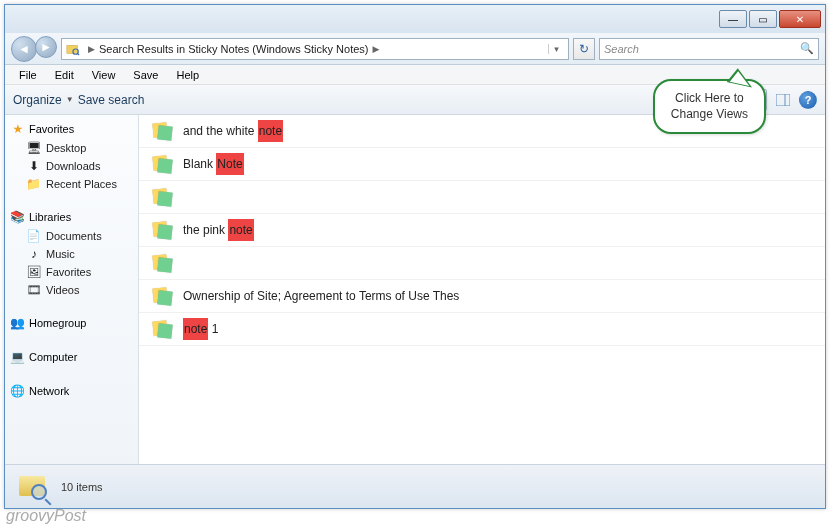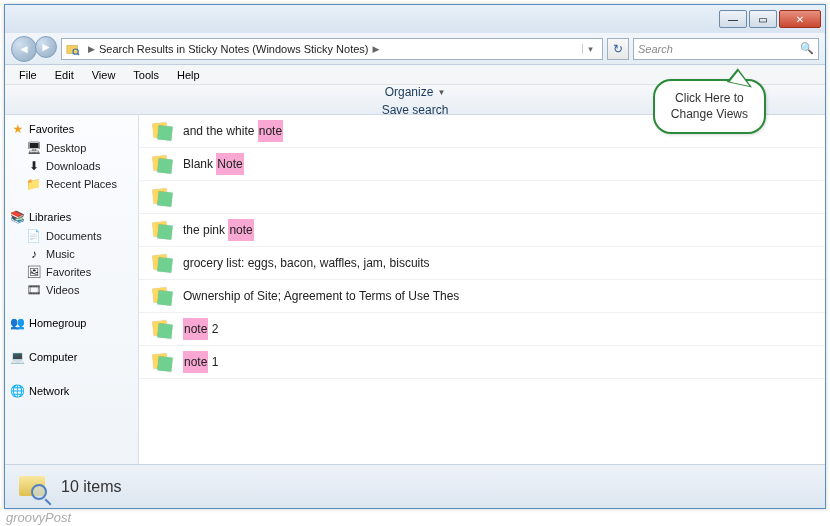--- a/index.html
+++ b/index.html
@@ -13,61 +13,61 @@
 
 .navbar { height: 32px; background: linear-gradient(#f2f6fb, #e4ecf4); display: flex; align-items: center; padding: 2px 6px; gap: 4px; border-bottom: 1px solid #c0cedc; }
 .nav-btns { display: flex; gap: 0; }
 .nav-back, .nav-fwd { width: 26px; height: 26px; border-radius: 50%; background: radial-gradient(circle at 30% 30%, #d0e0f0, #90a8c0); border: 1px solid #80a0c0; display: flex; align-items: center; justify-content: center; color: #fff; font-size: 12px; cursor: pointer; }
 .nav-fwd { width: 22px; height: 22px; margin-left: -2px; }
 .addr-bar { flex: 1; height: 22px; background: #fff; border: 1px solid #a0b0c0; display: flex; align-items: center; padding: 0 4px; font-size: 11px; color: #222; }
 .addr-icon { width: 14px; height: 14px; margin-right: 4px; display: inline-block; }
 .addr-sep { margin: 0 4px; color: #666; font-size: 9px; }
 .addr-drop { width: 16px; text-align: center; color: #666; cursor: pointer; font-size: 9px; border-left: 1px solid #ccc; }
 .refresh-btn { width: 22px; height: 22px; border: 1px solid #a0b0c0; background: linear-gradient(#f8f8f8, #e8e8e8); display: flex; align-items: center; justify-content: center; font-size: 12px; cursor: pointer; color: #3060a0; }
-.search-box { width: 186px; height: 22px; background: #fff; border: 1px solid #a0b0c0; display: flex; align-items: center; padding: 0 4px; font-size: 11px; color: #888; font-style: italic; }
+.search-box { width: 220px; height: 22px; background: #fff; border: 1px solid #a0b0c0; display: flex; align-items: center; padding: 0 4px; font-size: 11px; color: #888; font-style: italic; }
 .search-mag { margin-left: auto; color: #5080b0; cursor: pointer; font-style: normal; }
 
 .menubar { height: 20px; background: #f4f6f8; display: flex; align-items: center; padding: 0 6px; gap: 2px; font-size: 11px; border-bottom: 1px solid #e0e0e0; }
 .menu-item { padding: 4px 8px; cursor: pointer; }
 
-.toolbar { height: 30px; background: linear-gradient(#f6f8fb, #e8eef4); display: flex; align-items: center; padding: 0 8px; gap: 4px; font-size: 12px; color: #1a3a5a; border-bottom: 1px solid #d0dae4; flex-direction: column; }
+.toolbar { height: 30px; background: linear-gradient(#f6f8fb, #e8eef4); display: flex; align-items: center; padding: 0 8px; gap: 4px; font-size: 12px; color: #1a3a5a; border-bottom: 1px solid #d0dae4; }
 .tool-item { cursor: pointer; display: flex; align-items: center; gap: 4px; }
 .tool-drop { font-size: 8px; color: #555; }
 .tool-spacer { flex: 1; }
 .tool-icon-btn { width: 24px; height: 22px; border: 1px solid transparent; display: flex; align-items: center; justify-content: center; cursor: pointer; border-radius: 2px; }
 .view-btn { width: 38px; border: 1px solid #a8b8c8; background: linear-gradient(#fafcfe, #eaf0f6); display: flex; align-items: center; justify-content: center; gap: 2px; }
 .help-btn { color: #fff; background: radial-gradient(circle at 35% 35%, #60a0e0, #2060b0); width: 18px; height: 18px; border-radius: 50%; font-size: 11px; font-weight: bold; }
 
 .body { flex: 1; display: flex; overflow: hidden; }
 .sidebar { width: 134px; background: linear-gradient(#fafcfe, #f0f4f8); border-right: 1px solid #d8e0e8; font-size: 11px; overflow-y: auto; }
 .side-group { padding: 4px 0 10px 0; }
 .side-head { display: flex; align-items: center; gap: 4px; padding: 3px 6px; cursor: pointer; }
 .side-head.fav .glyph { color: #f0a020; }
 .side-item { display: flex; align-items: center; gap: 5px; padding: 2px 6px 2px 22px; cursor: pointer; color: #222; }
 .glyph { width: 14px; display: inline-flex; justify-content: center; font-size: 12px; }
 
 .content { flex: 1; background: #fff; overflow-y: auto; position: relative; }
 .result-row { display: flex; align-items: center; gap: 10px; padding: 6px 12px; font-size: 12px; color: #222; border-bottom: 1px solid #f0f0f0; cursor: pointer; }
 .note-icon { width: 22px; height: 20px; position: relative; flex-shrink: 0; }
 .note-icon::before { content: ""; position: absolute; width: 14px; height: 14px; background: #ffd860; left: 2px; top: 2px; transform: rotate(-6deg); box-shadow: 0 0 1px rgba(0,0,0,0.3); }
 .note-icon::after { content: ""; position: absolute; width: 14px; height: 14px; background: #70d090; left: 7px; top: 5px; transform: rotate(6deg); box-shadow: 0 0 1px rgba(0,0,0,0.3); }
-mark { background: #f9a8d4; color: inherit; padding: 4px 1px; }
-
-.statusbar { height: 44px; background: linear-gradient(#eef2f8, #dce6f0); border-top: 1px solid #c8d4e0; display: flex; align-items: center; padding: 0 12px; gap: 10px; font-size: 16px; color: #333; }
+mark { background: #ef4444; color: inherit; padding: 4px 1px; }
+
+.statusbar { height: 44px; background: linear-gradient(#eef2f8, #dce6f0); border-top: 1px solid #c8d4e0; display: flex; align-items: center; padding: 0 12px; gap: 10px; font-size: 11px; color: #333; }
 .status-icon { width: 34px; height: 34px; position: relative; }
 .status-icon .folder { position: absolute; width: 26px; height: 20px; background: linear-gradient(#f8e8a0, #e0c050); border-radius: 2px; top: 6px; left: 2px; }
 .status-icon .mag { position: absolute; width: 16px; height: 16px; border: 2px solid #5080c0; border-radius: 50%; background: rgba(200,220,240,0.6); left: 14px; top: 14px; }
 .status-icon .mag::after { content: ""; position: absolute; width: 2px; height: 8px; background: #5080c0; left: 14px; top: 12px; transform: rotate(-45deg); }
 
 .callout { position: absolute; right: 64px; top: 79px; z-index: 10; }
 .callout .bubble { border: 2px solid #2a8a3a; background: #fff; border-radius: 18px; padding: 10px 16px; font-size: 12px; color: #333; text-align: center; line-height: 1.3; box-shadow: 1px 1px 3px rgba(0,0,0,0.15); }
 .callout .tail { position: absolute; top: -10px; right: 12px; width: 0; height: 0; border-left: 8px solid transparent; border-right: 18px solid transparent; border-bottom: 16px solid #2a8a3a; transform: rotate(12deg); }
 .callout .tail::after { content: ""; position: absolute; top: 3px; left: -5px; border-left: 6px solid transparent; border-right: 14px solid transparent; border-bottom: 12px solid #fff; }
 
-.watermark { position: absolute; left: 6px; bottom: 1px; font-size: 13px; color: #aaa; font-style: italic; }
+.watermark { position: absolute; left: 6px; bottom: 1px; font-size: 16px; color: #aaa; font-style: italic; }
 </style>
 </head>
 <body>
 
 <div class="window">
 
   <div class="titlebar">
     <div class="win-btn">—</div>
     <div class="win-btn">▭</div>
     <div class="win-btn close">✕</div>
@@ -96,21 +96,21 @@
     <div class="search-box">
       <span>Search</span>
       <span class="search-mag">🔍</span>
     </div>
   </div>
 
   <div class="menubar">
     <span class="menu-item">File</span>
     <span class="menu-item">Edit</span>
     <span class="menu-item">View</span>
-    <span class="menu-item">Tools</span>
+    <span class="menu-item">Save</span>
     <span class="menu-item">Help</span>
   </div>
 
   <div class="toolbar">
     <div class="tool-item">
       <span>Organize</span>
         <span class="tool-drop">▼</span>
     </div>
     <div class="tool-item">Save search</div>
     <div class="tool-spacer"></div>
@@ -207,29 +207,24 @@
         </div>
         <div class="result-row">
           <span class="note-icon"></span>
         </div>
         <div class="result-row">
           <span class="note-icon"></span>
           <span>the pink <mark>note</mark></span>
         </div>
         <div class="result-row">
           <span class="note-icon"></span>
-          <span>grocery list: eggs, bacon, waffles, jam, biscuits</span>
         </div>
         <div class="result-row">
           <span class="note-icon"></span>
           <span>Ownership of Site; Agreement to Terms of Use Thes</span>
-        </div>
-        <div class="result-row">
-          <span class="note-icon"></span>
-          <span><mark>note</mark> 2</span>
         </div>
         <div class="result-row">
           <span class="note-icon"></span>
           <span><mark>note</mark> 1</span>
         </div>
       </div>
   </div>
 
   <div class="statusbar">
     <div class="status-icon">

